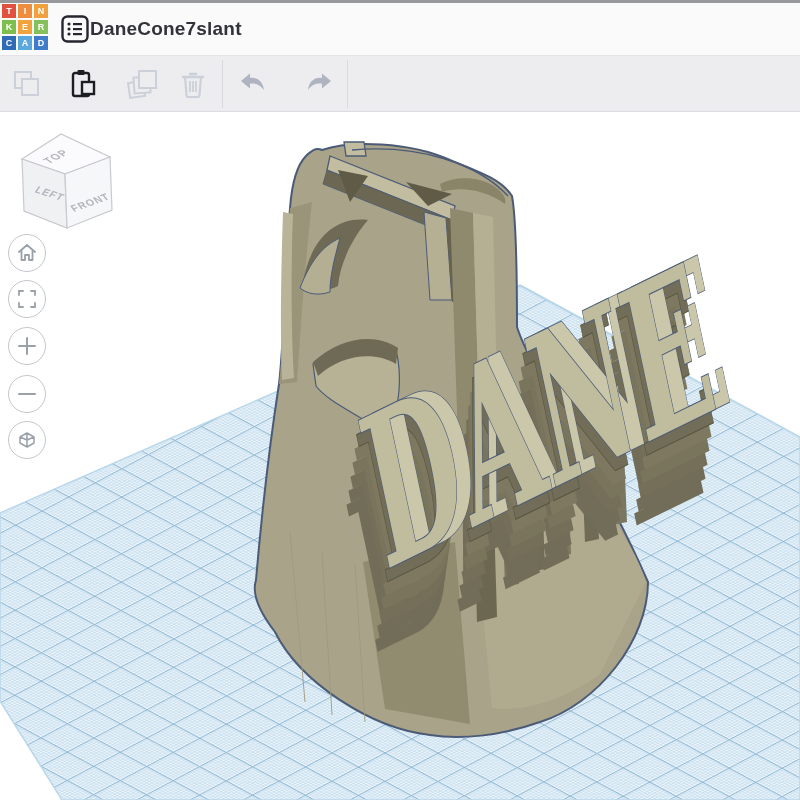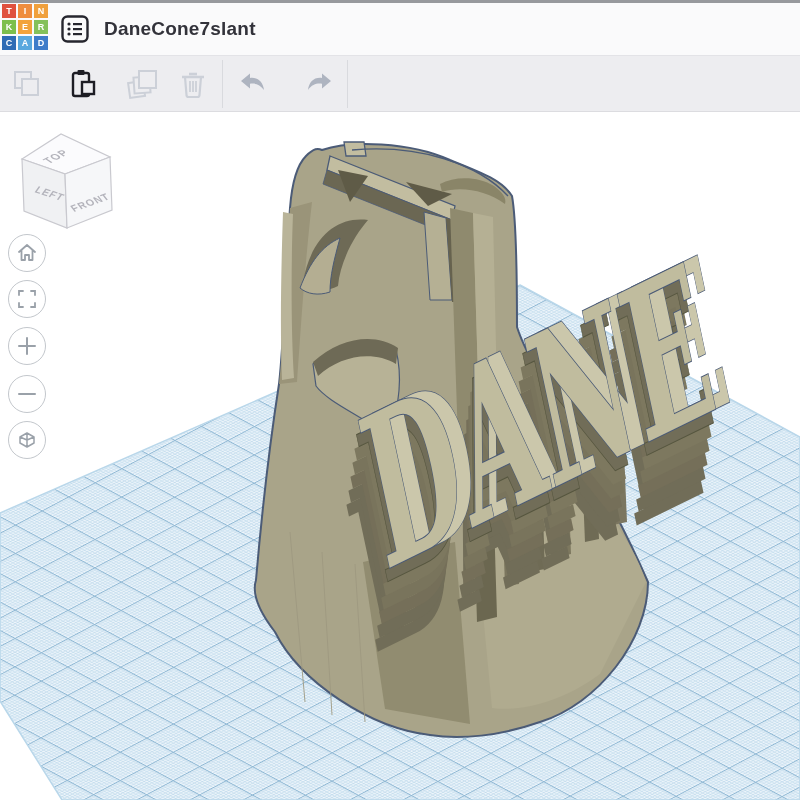--- a/index.html
+++ b/index.html
@@ -7,21 +7,21 @@
   #app{position:relative;width:800px;height:800px;}
   
   #top-border{position:absolute;top:0;left:0;width:800px;height:3px;background:#97999d;}
   #header{position:absolute;top:3px;left:0;width:800px;height:52px;background:#fafafb;
     border-bottom:1px solid #e3e3e7;display:flex;align-items:center;}
   #logo{position:absolute;left:2px;top:1px;width:47px;height:48px;display:grid;
     grid-template-columns:repeat(3,14px);grid-template-rows:repeat(3,14px);gap:2px;}
   #logo span{display:flex;align-items:center;justify-content:center;color:#fff;
     font-size:9px;font-weight:bold;}
   .hdr-icon{margin-left:60px;width:30px;height:30px;}
-  #doc-title{margin-left:14px;font-size:19px;font-weight:bold;color:#32323a;letter-spacing:.2px;}
+  #doc-title{font-size:19px;font-weight:bold;color:#32323a;letter-spacing:.2px;}
   #toolbar{position:absolute;top:56px;left:0;width:800px;height:55px;background:#ededf0;
     border-bottom:1px solid #dcdce0;display:flex;align-items:center;}
   .tb-btn{width:42px;height:42px;display:flex;align-items:center;justify-content:center;}
   .tb-sep{width:1px;height:48px;background:#d9dade;margin:0 4px;}
   
   #canvas{position:absolute;top:112px;left:0;width:800px;height:688px;background:#ffffff;}
   #scene{position:absolute;top:0;left:0;}
   #viewcube{position:absolute;left:14px;top:20px;}
   .vc-label{fill:#b3b3bb;font-size:10px;font-weight:bold;letter-spacing:1px;
     font-family:"Liberation Sans",sans-serif;}

